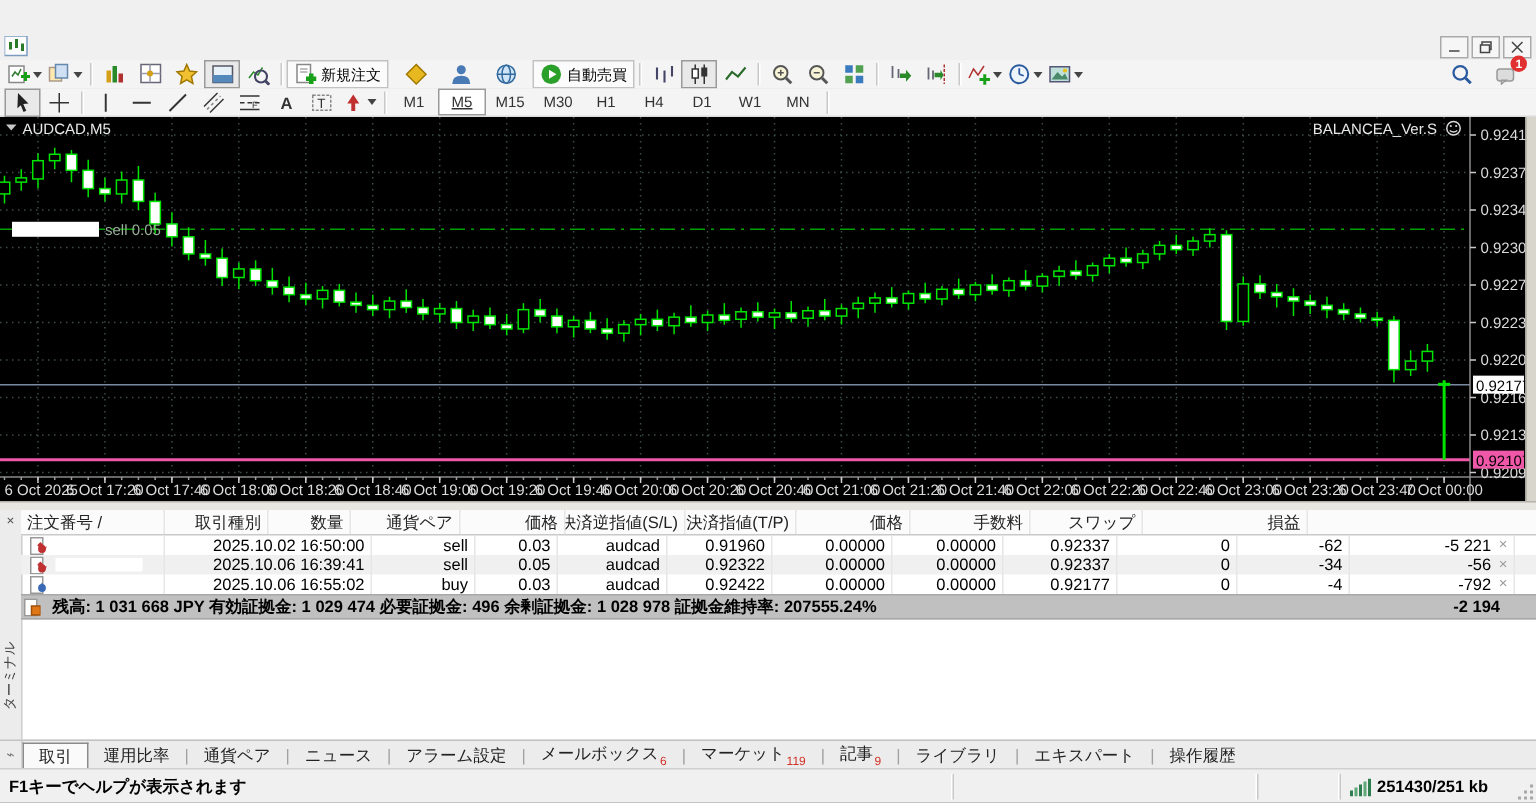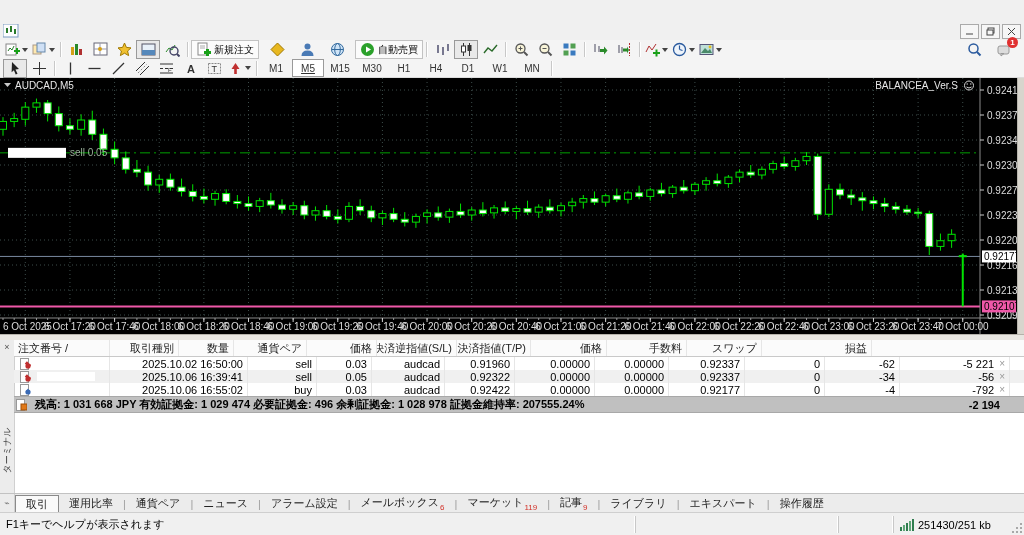--- a/index.html
+++ b/index.html
@@ -59,21 +59,21 @@
   .doc-icon{margin:0 2px 0 2px;flex:none;}
   
   #tabsbar{position:absolute;left:0;top:493px;width:1024px;height:19px;background:#ececec;border-top:1px solid #c2c2c2;display:flex;align-items:center;}
   #tabs-left{width:14px;height:19px;border-right:1px solid #d0d0d0;background:#ececec;color:#777;font-size:9px;text-align:center;line-height:18px;}
   .tab{padding:1px 10px;color:#222;white-space:nowrap;}
   .tab.active{background:#fafafa;border:1px solid #8a8a8a;border-bottom:none;height:15px;display:flex;align-items:center;margin-top:1px;}
   .tab .badge{color:#d23027;font-size:8px;vertical-align:sub;margin-left:1px;}
   .tabsep{color:#a0a0a0;}
   
   #statusbar{position:absolute;left:0;top:512px;width:1024px;height:23px;background:#f0f0f0;border-top:1px solid #cfcfcf;display:flex;align-items:center;}
-  .scell{height:17px;display:flex;align-items:center;border-left:1px solid #c8c8c8;box-shadow:-1px 0 0 #fff;padding:0 6px;white-space:nowrap;}
+  .scell{height:17px;display:flex;align-items:center;border-left:1px solid #c8c8c8;box-shadow:-1px 0 0 #fff;padding:0 6px;white-space:nowrap;font-weight:bold;}
   #status-help{flex:1;border-left:none;box-shadow:none;padding-left:6px;}
   #grip{width:14px;height:23px;margin-left:auto;flex:none;}
   svg{display:block;}
 </style>
 </head>
 <body>
 
 <div id="app">
 
 

